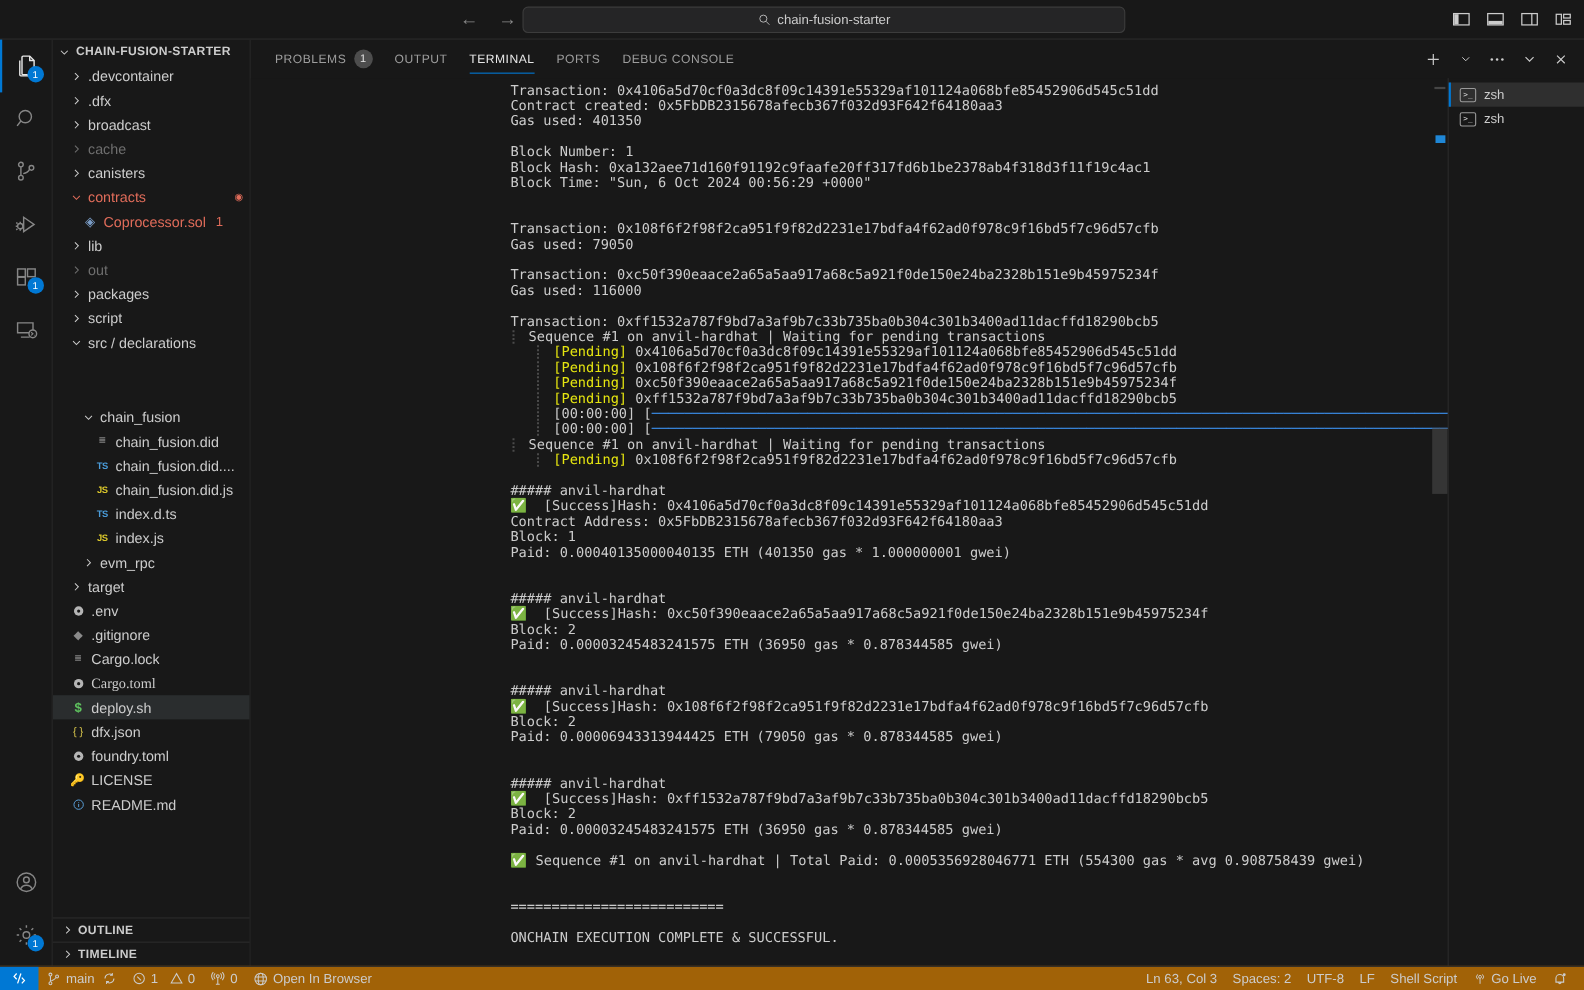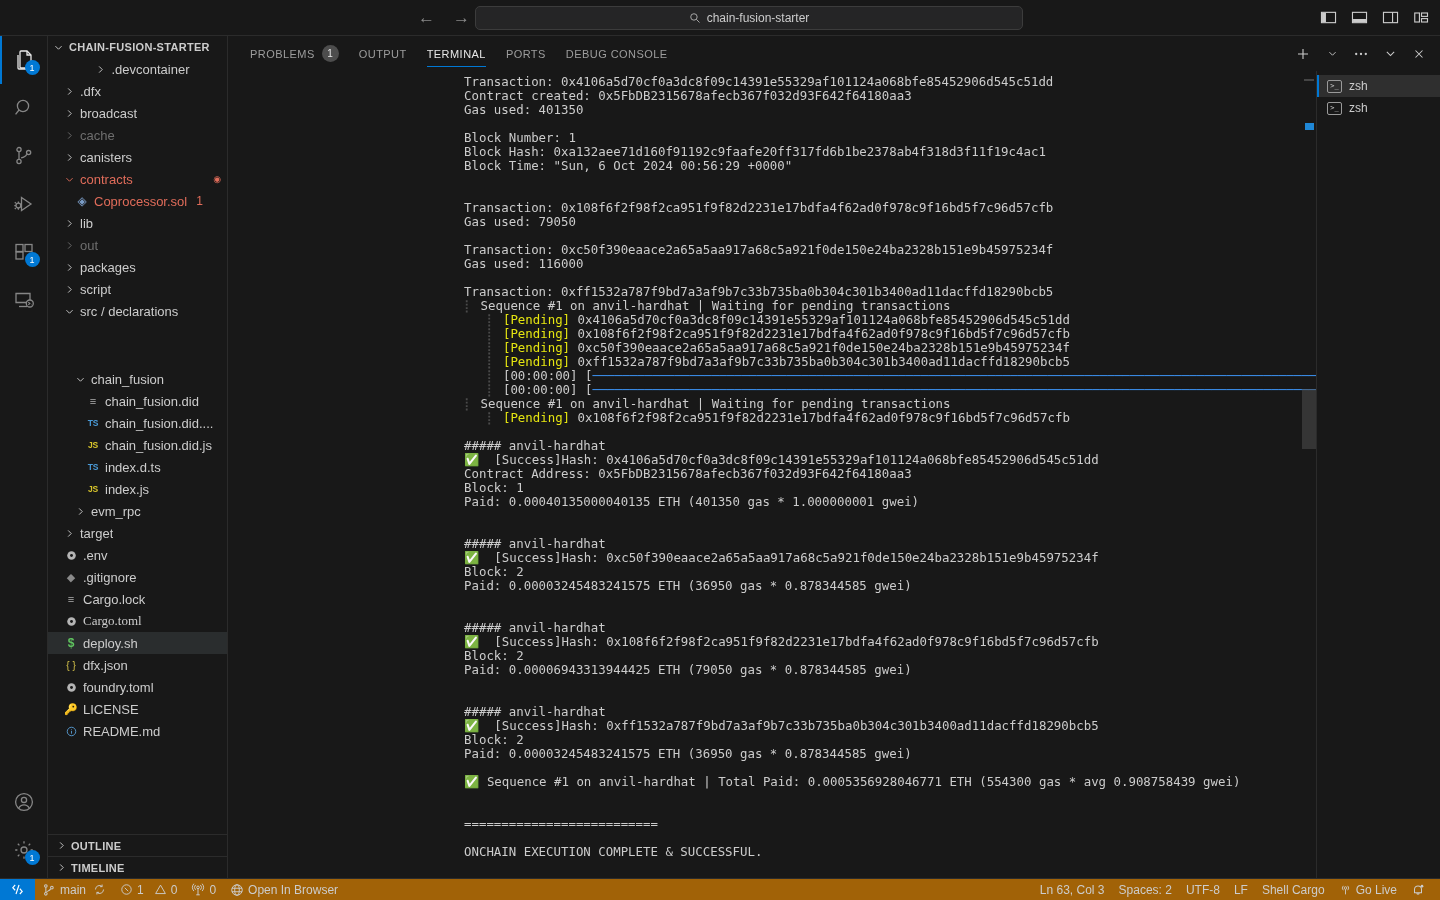--- a/index.html
+++ b/index.html
@@ -283,21 +283,21 @@
     <div class="sidebar">
       <div class="sb-tree" id="file-tree">
           <div class="tree-row root" style="padding-left: 4px;">
             <span class="chev">
               <svg width="11" height="11" viewBox="0 0 16 16" fill="none" stroke="currentColor" stroke-width="1.35">
                 <path d="M3.5 6L8 10.5L12.5 6"></path>
               </svg>
             </span>
             <span class="lbl">CHAIN-FUSION-STARTER</span>
           </div>
-          <div class="tree-row" style="padding-left: 15px; justify-content: center;">
+          <div class="tree-row" style="padding-left: 15px;">
             <span class="chev">
               <svg width="11" height="11" viewBox="0 0 16 16" fill="none" stroke="currentColor" stroke-width="1.35">
                 <path d="M6 3.5L10.5 8L6 12.5"></path>
               </svg>
             </span>
             <span class="lbl">.devcontainer</span>
           </div>
           <div class="tree-row" style="padding-left: 15px;">
             <span class="chev">
               <svg width="11" height="11" viewBox="0 0 16 16" fill="none" stroke="currentColor" stroke-width="1.35">
@@ -656,21 +656,21 @@
       <div class="st-item">
         <span>Spaces: 2</span>
       </div>
       <div class="st-item">
         <span>UTF-8</span>
       </div>
       <div class="st-item">
         <span>LF</span>
       </div>
       <div class="st-item">
-        <span>Shell Cargo</span>
+        <span>Shell Script</span>
       </div>
       <div class="st-item">
         <svg width="13" height="13" viewBox="0 0 16 16" fill="none" stroke="#cccccc" stroke-width="1.1">
           <circle cx="8" cy="6.2" r="1.6"></circle>
           <path d="M5.3 3.5a3.8 3.8 0 0 0 0 5.4M10.7 3.5a3.8 3.8 0 0 1 0 5.4"></path>
           <path d="M8 7.8v6.2"></path>
         </svg>
         <span>Go Live</span>
       </div>
       <div class="st-item">

